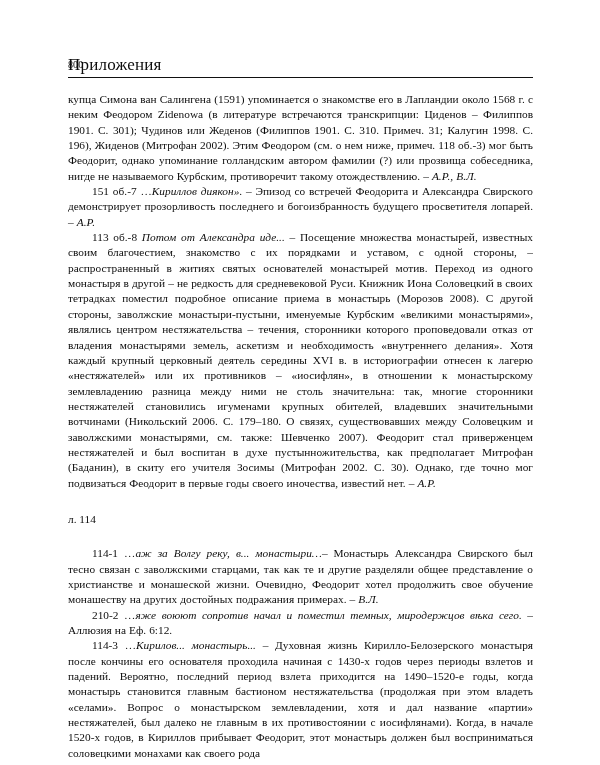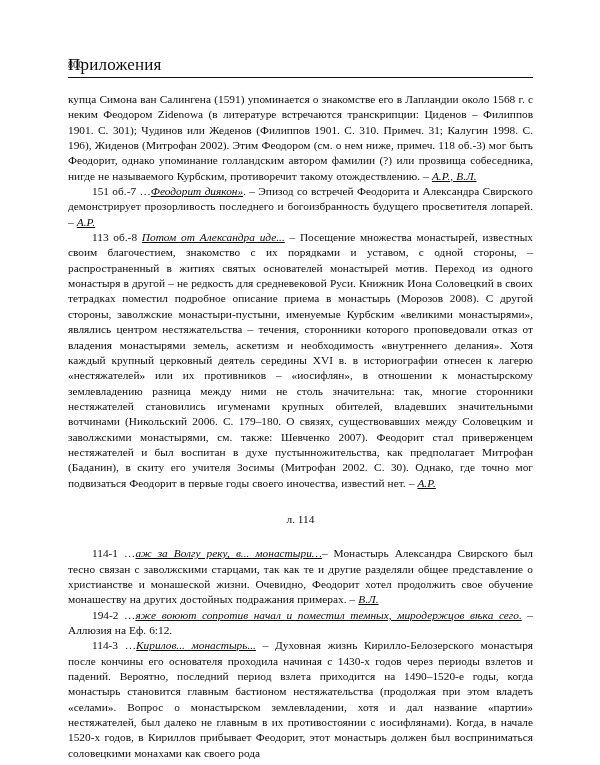--- a/index.html
+++ b/index.html
@@ -72,29 +72,28 @@
     word-spacing: 0.02em;
   }
   p.para.indent {
     text-indent: 24px;
   }
   p.para.flush {
     text-indent: 0;
   }
   .it {
     font-style: italic;
-    text-decoration: underline;
   }
 
   
   .leaf-heading {
     margin: 0;
     font-size: 11.35px;
     line-height: 15.35px;
-    text-align: center;
+    text-align: left;
     font-weight: normal;
   }
   .gap-before {
     height: 21px;
   }
   .gap-after {
     height: 19px;
   }
 </style>
 </head>
@@ -107,31 +106,31 @@
     <div class="running-head">
       <span class="folio">800</span>
       <div class="head-title">Приложения</div>
       <hr class="head-rule">
     </div>
 
     <div class="body-block">
 
       <p class="para flush" id="p-continuation"><span>купца Симона ван Салингена (1591) упоминается о знакомстве его в Лапландии около 1568 г. с неким Феодором Zidenowa (в литературе встречаются транскрипции: Циденов – Филиппов 1901. С. 301); Чудинов или Жеденов (Филиппов 1901. С. 310. Примеч. 31; Калугин 1998. С. 196), Жиденов (Митрофан 2002). Этим Феодором (см. о нем ниже, примеч. 118 об.-3) мог быть Феодорит, однако упоминание голландским автором фамилии (?) или прозвища собеседника, нигде не называемого Курбским, противоречит такому отождествлению. – </span><span class="it">А.Р., В.Л.</span></p>
 
-      <p class="para indent" id="p-113ob-7"><span>151 об.-7 …</span><span class="it">Феодорит диякон»</span><span>. – Эпизод со встречей Феодорита и Александра Свирского демонстрирует прозорливость последнего и богоизбранность будущего просветителя лопарей. – </span><span class="it">А.Р.</span></p>
+      <p class="para indent" id="p-113ob-7"><span>151 об.-7 …</span><span class="it">Кириллов диякон»</span><span>. – Эпизод со встречей Феодорита и Александра Свирского демонстрирует прозорливость последнего и богоизбранность будущего просветителя лопарей. – </span><span class="it">А.Р.</span></p>
 
       <p class="para indent" id="p-113ob-8"><span>113 об.-8 </span><span class="it">Потом от Александра иде...</span><span> – Посещение множества монастырей, известных своим благочестием, знакомство с их порядками и уставом, с одной стороны, – распространенный в житиях святых основателей монастырей мотив. Переход из одного монастыря в другой – не редкость для средневековой Руси. Книжник Иона Соловецкий в своих тетрадках поместил подробное описание приема в монастырь (Морозов 2008). С другой стороны, заволжские монастыри-пустыни, именуемые Курбским «великими монастырями», являлись центром нестяжательства – течения, сторонники которого проповедовали отказ от владения монастырями земель, аскетизм и необходимость «внутреннего делания». Хотя каждый крупный церковный деятель середины XVI в. в историографии отнесен к лагерю «нестяжателей» или их противников – «иосифлян», в отношении к монастырскому землевладению разница между ними не столь значительна: так, многие сторонники нестяжателей становились игуменами крупных обителей, владевших значительными вотчинами (Никольский 2006. С. 179–180. О связях, существовавших между Соловецким и заволжскими монастырями, см. также: Шевченко 2007). Феодорит стал приверженцем нестяжателей и был воспитан в духе пустынножительства, как предполагает Митрофан (Баданин), в скиту его учителя Зосимы (Митрофан 2002. С. 30). Однако, где точно мог подвизаться Феодорит в первые годы своего иночества, известий нет. – </span><span class="it">А.Р.</span></p>
 
       <div class="gap-before"></div>
 
       <p class="leaf-heading">л. 114</p>
 
       <div class="gap-after"></div>
 
       <p class="para indent" id="p-114-1"><span>114-1 …</span><span class="it">аж за Волгу реку, в... монастыри…</span><span>– Монастырь Александра Свирского был тесно связан с заволжскими старцами, так как те и другие разделяли общее представление о христианстве и монашеской жизни. Очевидно, Феодорит хотел продолжить свое обучение монашеству на других достойных подражания примерах. – </span><span class="it">В.Л.</span></p>
 
-      <p class="para indent" id="p-114-2"><span>194-2 …</span><span class="it">яже воюют сопротив начал и поместил темных, миродержцов вѣка сего.</span><span> – Аллюзия на Еф. 6:12.</span></p>
+      <p class="para indent" id="p-114-2"><span>210-2 …</span><span class="it">яже воюют сопротив начал и поместил темных, миродержцов вѣка сего.</span><span> – Аллюзия на Еф. 6:12.</span></p>
 
       <p class="para indent" id="p-114-3"><span>114-3 …</span><span class="it">Кирилов... монастырь...</span><span> – Духовная жизнь Кирилло-Белозерского монастыря после кончины его основателя проходила начиная с 1430-х годов через периоды взлетов и падений. Вероятно, последний период взлета приходится на 1490–1520-е годы, когда монастырь становится главным бастионом нестяжательства (продолжая при этом владеть «селами». Вопрос о монастырском землевладении, хотя и дал название «партии» нестяжателей, был далеко не главным в их противостоянии с иосифлянами). Когда, в начале 1520-х годов, в Кириллов прибывает Феодорит, этот монастырь должен был восприниматься соловецкими монахами как своего рода</span></p>
 
     </div>
   </div>
 </div>
 
 </body></html>

